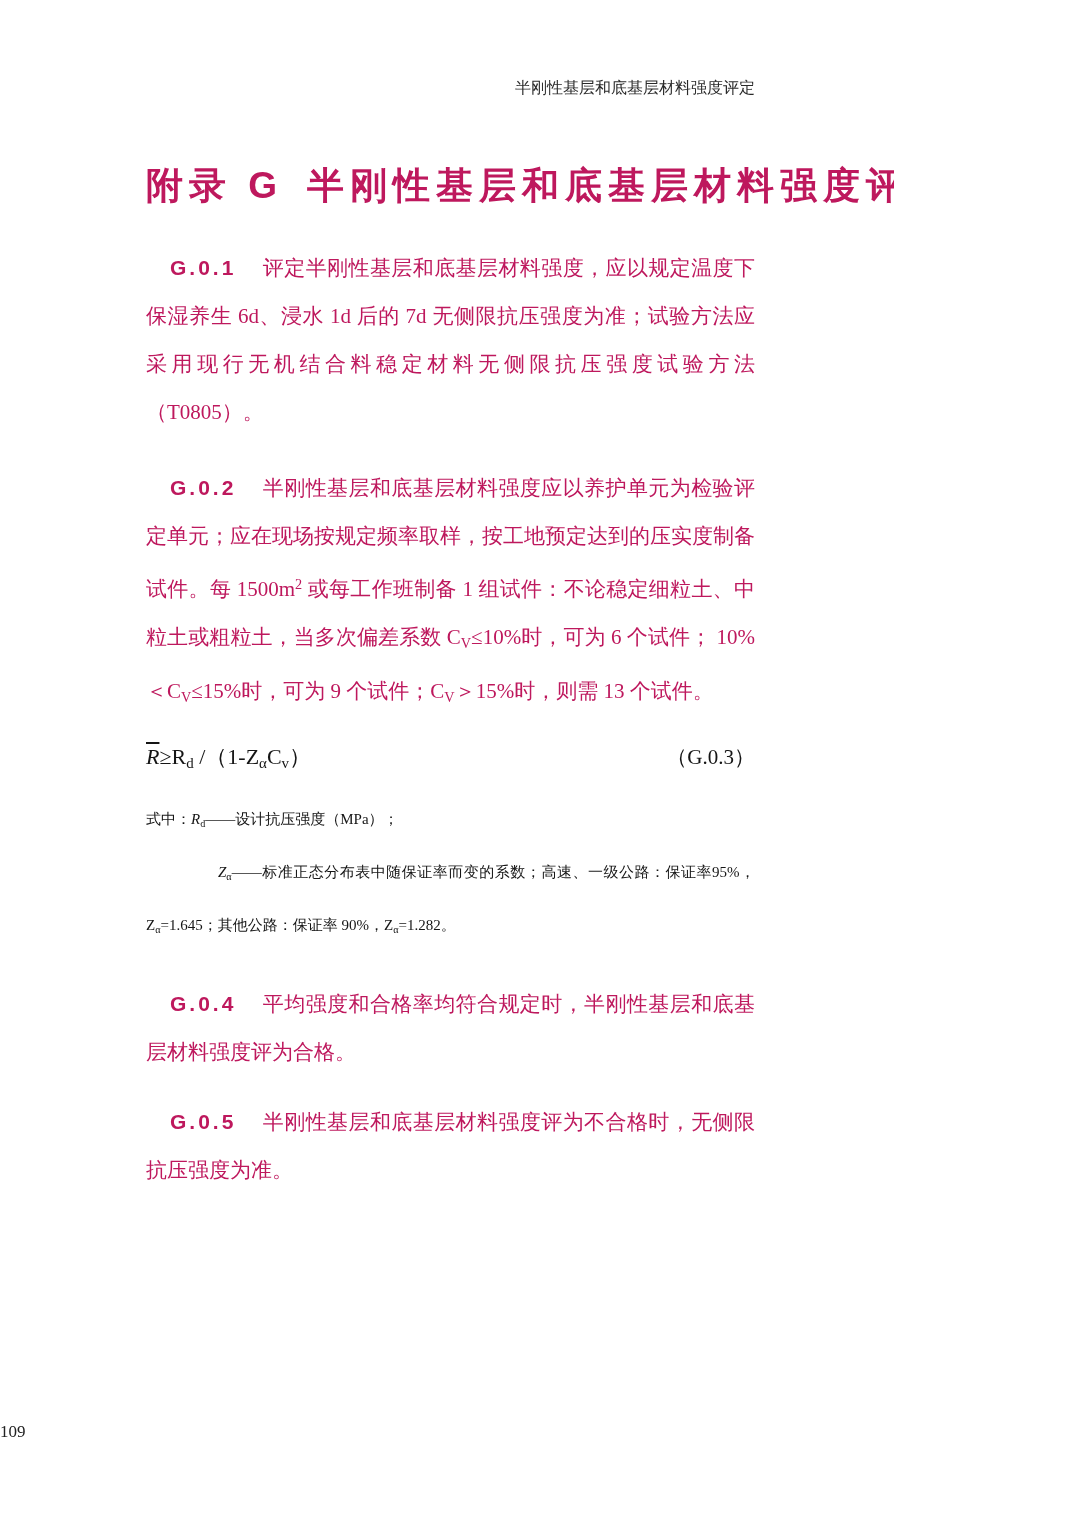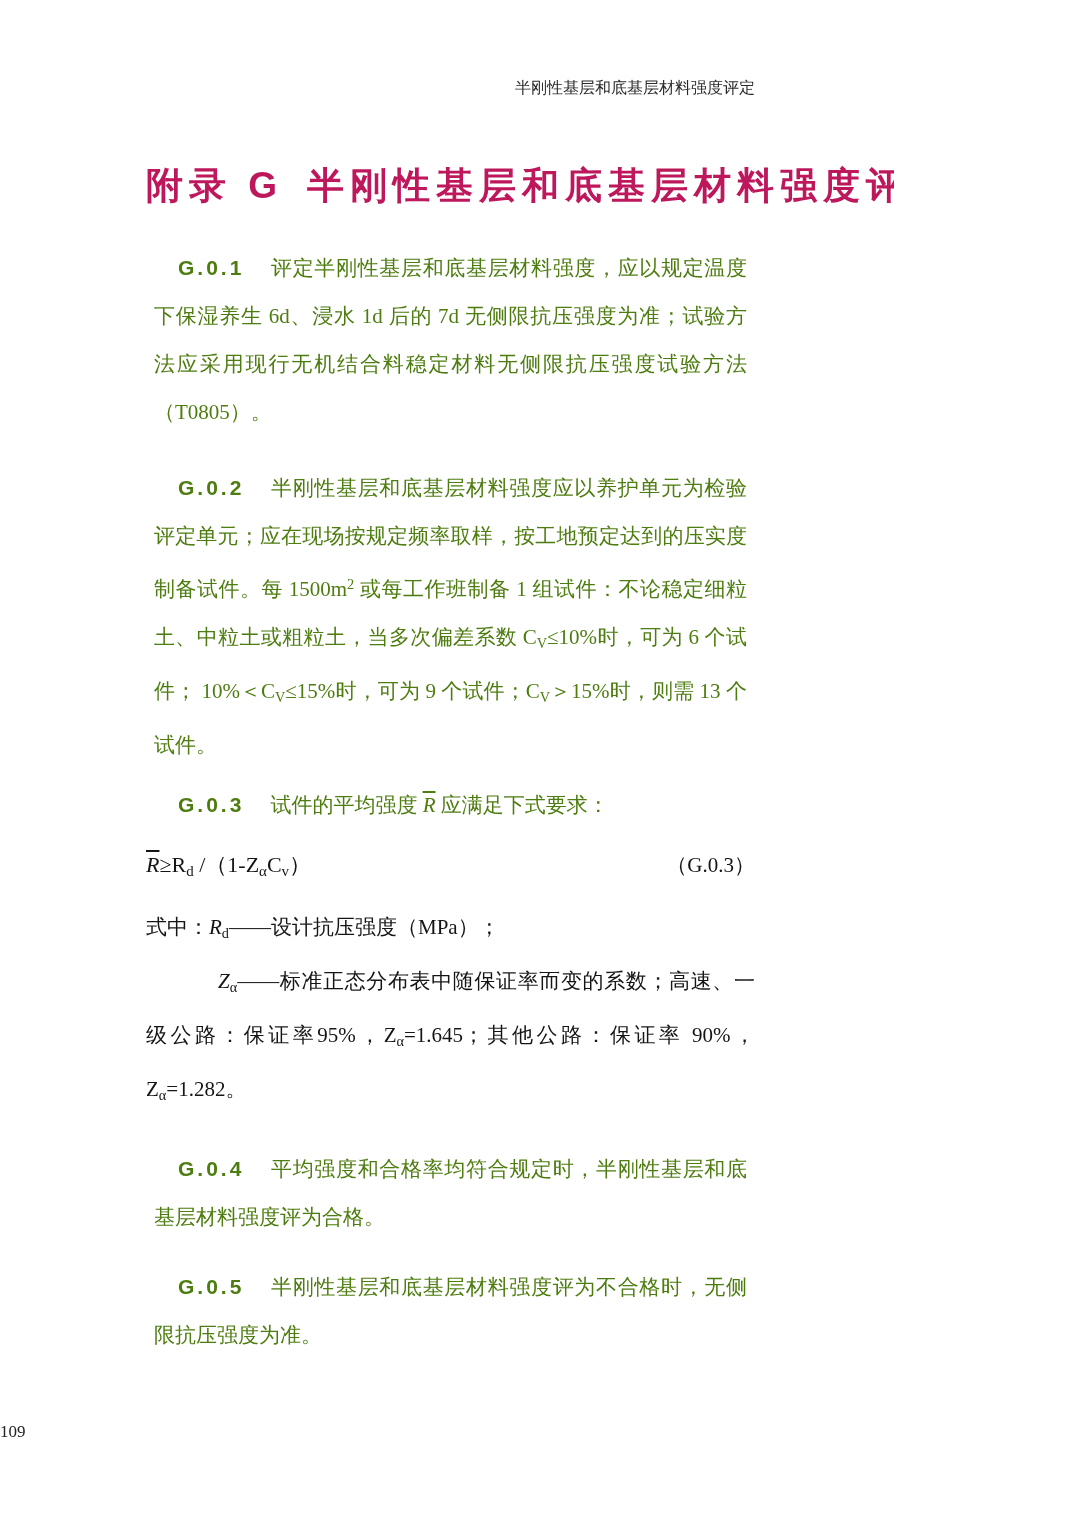--- a/index.html
+++ b/index.html
@@ -31,26 +31,26 @@
     font-weight: bold;
     font-size: 37px;
     letter-spacing: 6px;
     white-space: nowrap;
     color: #be185d;
   }
   .doc-title .title-label {
     margin-right: 24px;
   }
   .para {
-    margin: 8px;
+    margin: 0;
     font-size: 21px;
     line-height: 48px;
     text-align: justify;
     text-indent: 24px;
-    color: #4d7c0f;
+    color: #be185d;
   }
   .clause-num {
     font-family: "Liberation Sans", "DejaVu Sans", sans-serif;
     font-weight: bold;
     letter-spacing: 3px;
     margin-right: 26px;
     font-size: 21px;
   }
   .para-c1 { margin-top: 36px; }
   .para-c2 { margin-top: 28px; }
@@ -63,21 +63,21 @@
   }
   .eq-number {
     position: absolute;
     right: 0;
     top: 0;
     font-size: 21px;
   }
   .where-block { margin-top: 8px; }
   .where-para {
     margin: 0;
-    font-size: 21px;
+    font-size: 15px;
     line-height: 48px;
     text-align: justify;
     text-indent: 0;
   }
   .where-para.indented { text-indent: 72px; }
   .para-c4 { margin-top: 26px; }
   .para-c5 { margin-top: 22px; }
   .page-number {
     position: absolute;
     top: 1421px;
@@ -119,23 +119,20 @@
   </div>
 
   <p class="para para-c1">
     <span class="clause-num">G.0.1</span><span>评定半刚性基层和底基层材料强度，应以规定温度下保湿养生 6d、浸水 1d 后的 7d 无侧限抗压强度为准；试验方法应采用现行无机结合料稳定材料无侧限抗压强度试验方法（T0805）。</span>
   </p>
 
   <p class="para para-c2">
     <span class="clause-num">G.0.2</span><span>半刚性基层和底基层材料强度应以养护单元为检验评定单元；应在现场按规定频率取样，按工地预定达到的压实度制备试件。每 1500m<span class="seg-sup">2</span> 或每工作班制备 1 组试件：不论稳定细粒土、中粒土或粗粒土，当多次偏差系数 C<span class="seg-sub">V</span>≤10%时，可为 6 个试件； 10%＜C<span class="seg-sub">V</span>≤15%时，可为 9 个试件；C<span class="seg-sub">V</span>＞15%时，则需 13 个试件。</span>
   </p>
 
-  <p class="para para-c3h">
-    <span class="clause-num">G.0.3</span><span>试件的平均强度 <span class="seg-ol">R</span> 应满足下式要求：</span>
-  </p>
 
   <div class="formula-row">
     <span class="formula"><span class="seg-ol">R</span>≥R<span class="seg-sub">d</span> /（1-Z<span class="seg-sub">α</span>C<span class="seg-sub">v</span>）</span>
     <span class="eq-number">（G.0.3）</span>
   </div>
 
   <div class="where-block">
     <p class="where-para">式中：<span class="seg-i">R</span><span class="seg-sub">d</span>——设计抗压强度（MPa）；</p>
     <p class="where-para indented"><span class="seg-i">Z</span><span class="seg-sub">α</span>——标准正态分布表中随保证率而变的系数；高速、一级公路：保证率95%，Z<span class="seg-sub">α</span>=1.645；其他公路：保证率 90%，Z<span class="seg-sub">α</span>=1.282。</p>
   </div>

